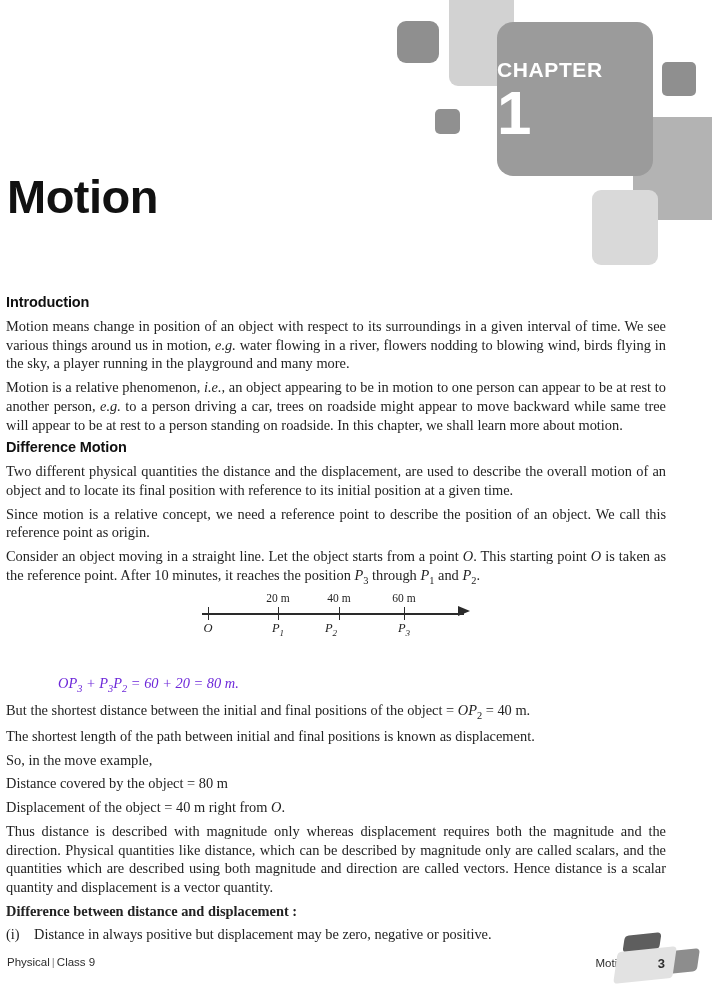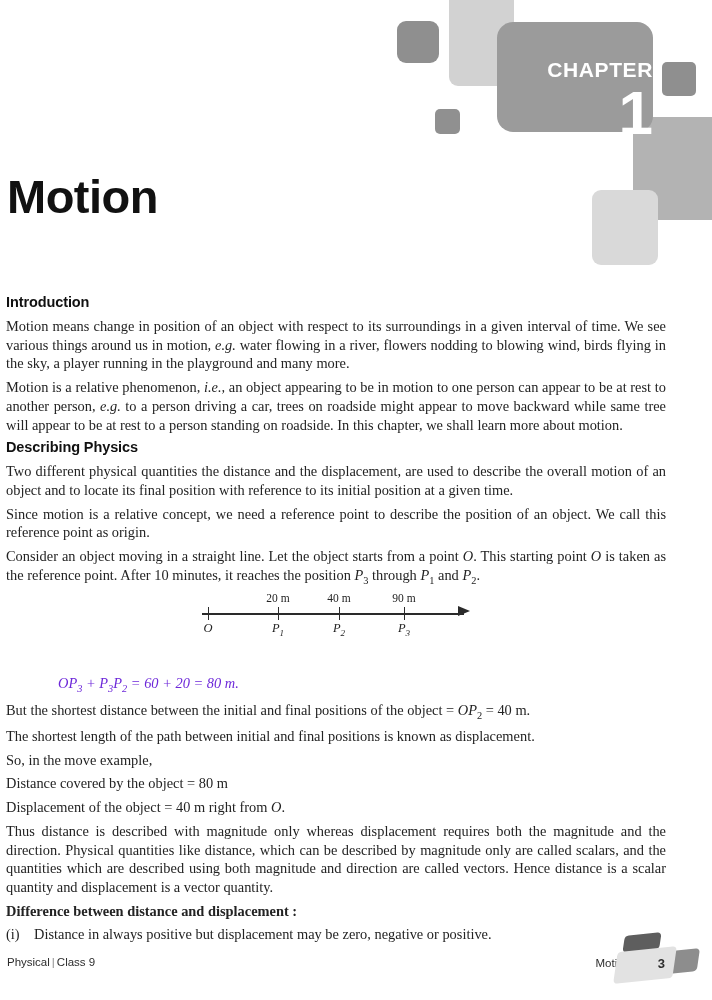--- a/index.html
+++ b/index.html
@@ -28,26 +28,26 @@
     position: absolute;
     border-radius: 9px;
   }
   .sq-sm { border-radius: 5px; }
 
   .chapter-box {
     position: absolute;
     left: 497px;
     top: 22px;
     width: 156px;
-    height: 110px;
+    height: 154px;
     background: #9b9b9b;
     border-radius: 16px;
     z-index: 5;
     color: #ffffff;
-    text-align: right;
+    text-align: left;
   }
   .chapter-word {
     position: absolute;
     left: 0;
     right: 0;
     top: 36px;
     font-family: "Liberation Sans", sans-serif;
     font-weight: bold;
     font-size: 21px;
     letter-spacing: 0.6px;
@@ -241,44 +241,44 @@
 <h1 class="page-title">Motion</h1>
 
 <div class="content">
 
   <h2 class="sec">Introduction</h2>
 
   <p class="body">Motion means change in position of an object with respect to its surroundings in a given interval of time. We see various things around us in motion, <i class="it">e.g.</i> water flowing in a river, flowers nodding to blowing wind, birds flying in the sky, a player running in the playground and many more.</p>
 
   <p class="body">Motion is a relative phenomenon, <i class="it">i.e.,</i> an object appearing to be in motion to one person can appear to be at rest to another person, <i class="it">e.g.</i> to a person driving a car, trees on roadside might appear to move backward while same tree will appear to be at rest to a person standing on roadside. In this chapter, we shall learn more about motion.</p>
 
-  <h2 class="sec sec-gap">Describing Physics</h2>
+  <h2 class="sec sec-gap">Difference Motion</h2>
 
   <p class="body">Two different physical quantities the distance and the displacement, are used to describe the overall motion of an object and to locate its final position with reference to its initial position at a given time.</p>
 
   <p class="body">Since motion is a relative concept, we need a reference point to describe the position of an object. We call this reference point as origin.</p>
 
   <p class="body">Consider an object moving in a straight line. Let the object starts from a point <i class="it">O</i>. This starting point <i class="it">O</i> is taken as the reference point. After 10 minutes, it reaches the position <i class="it">P</i><sub>3</sub> through <i class="it">P</i><sub>1</sub> and <i class="it">P</i><sub>2</sub>.</p>
 
   <div class="figure">
     <div class="axis-line"></div>
     <div class="arrow-head"></div>
 
     <div class="tick" style="left:202px;"></div>
     <div class="tick" style="left:272px;"></div>
     <div class="tick" style="left:333px;"></div>
     <div class="tick" style="left:398px;"></div>
 
     <div class="dist-lbl" style="left:272px;">20 m</div>
     <div class="dist-lbl" style="left:333px;">40 m</div>
-    <div class="dist-lbl" style="left:398px;">90 m</div>
+    <div class="dist-lbl" style="left:398px;">60 m</div>
 
     <div class="pt-lbl" style="left:202px;">O</div>
     <div class="pt-lbl" style="left:272px;">P<sub>1</sub></div>
-    <div class="pt-lbl" style="left:333px;">P<sub>2</sub></div>
+    <div class="pt-lbl" style="left:325px;">P<sub>2</sub></div>
     <div class="pt-lbl" style="left:398px;">P<sub>3</sub></div>
 
   </div>
 
 
   <div class="indent-eq"><i class="it">OP</i><sub>3</sub> + <i class="it">P</i><sub>3</sub><i class="it">P</i><sub>2</sub> = 60 + 20 = 80 m.</div>
 
   <p class="body nojust">But the shortest distance between the initial and final positions of the object = <i class="it">OP</i><sub>2</sub> = 40 m.</p>
 
   <p class="body nojust">The shortest length of the path between initial and final positions is known as displacement.</p>

